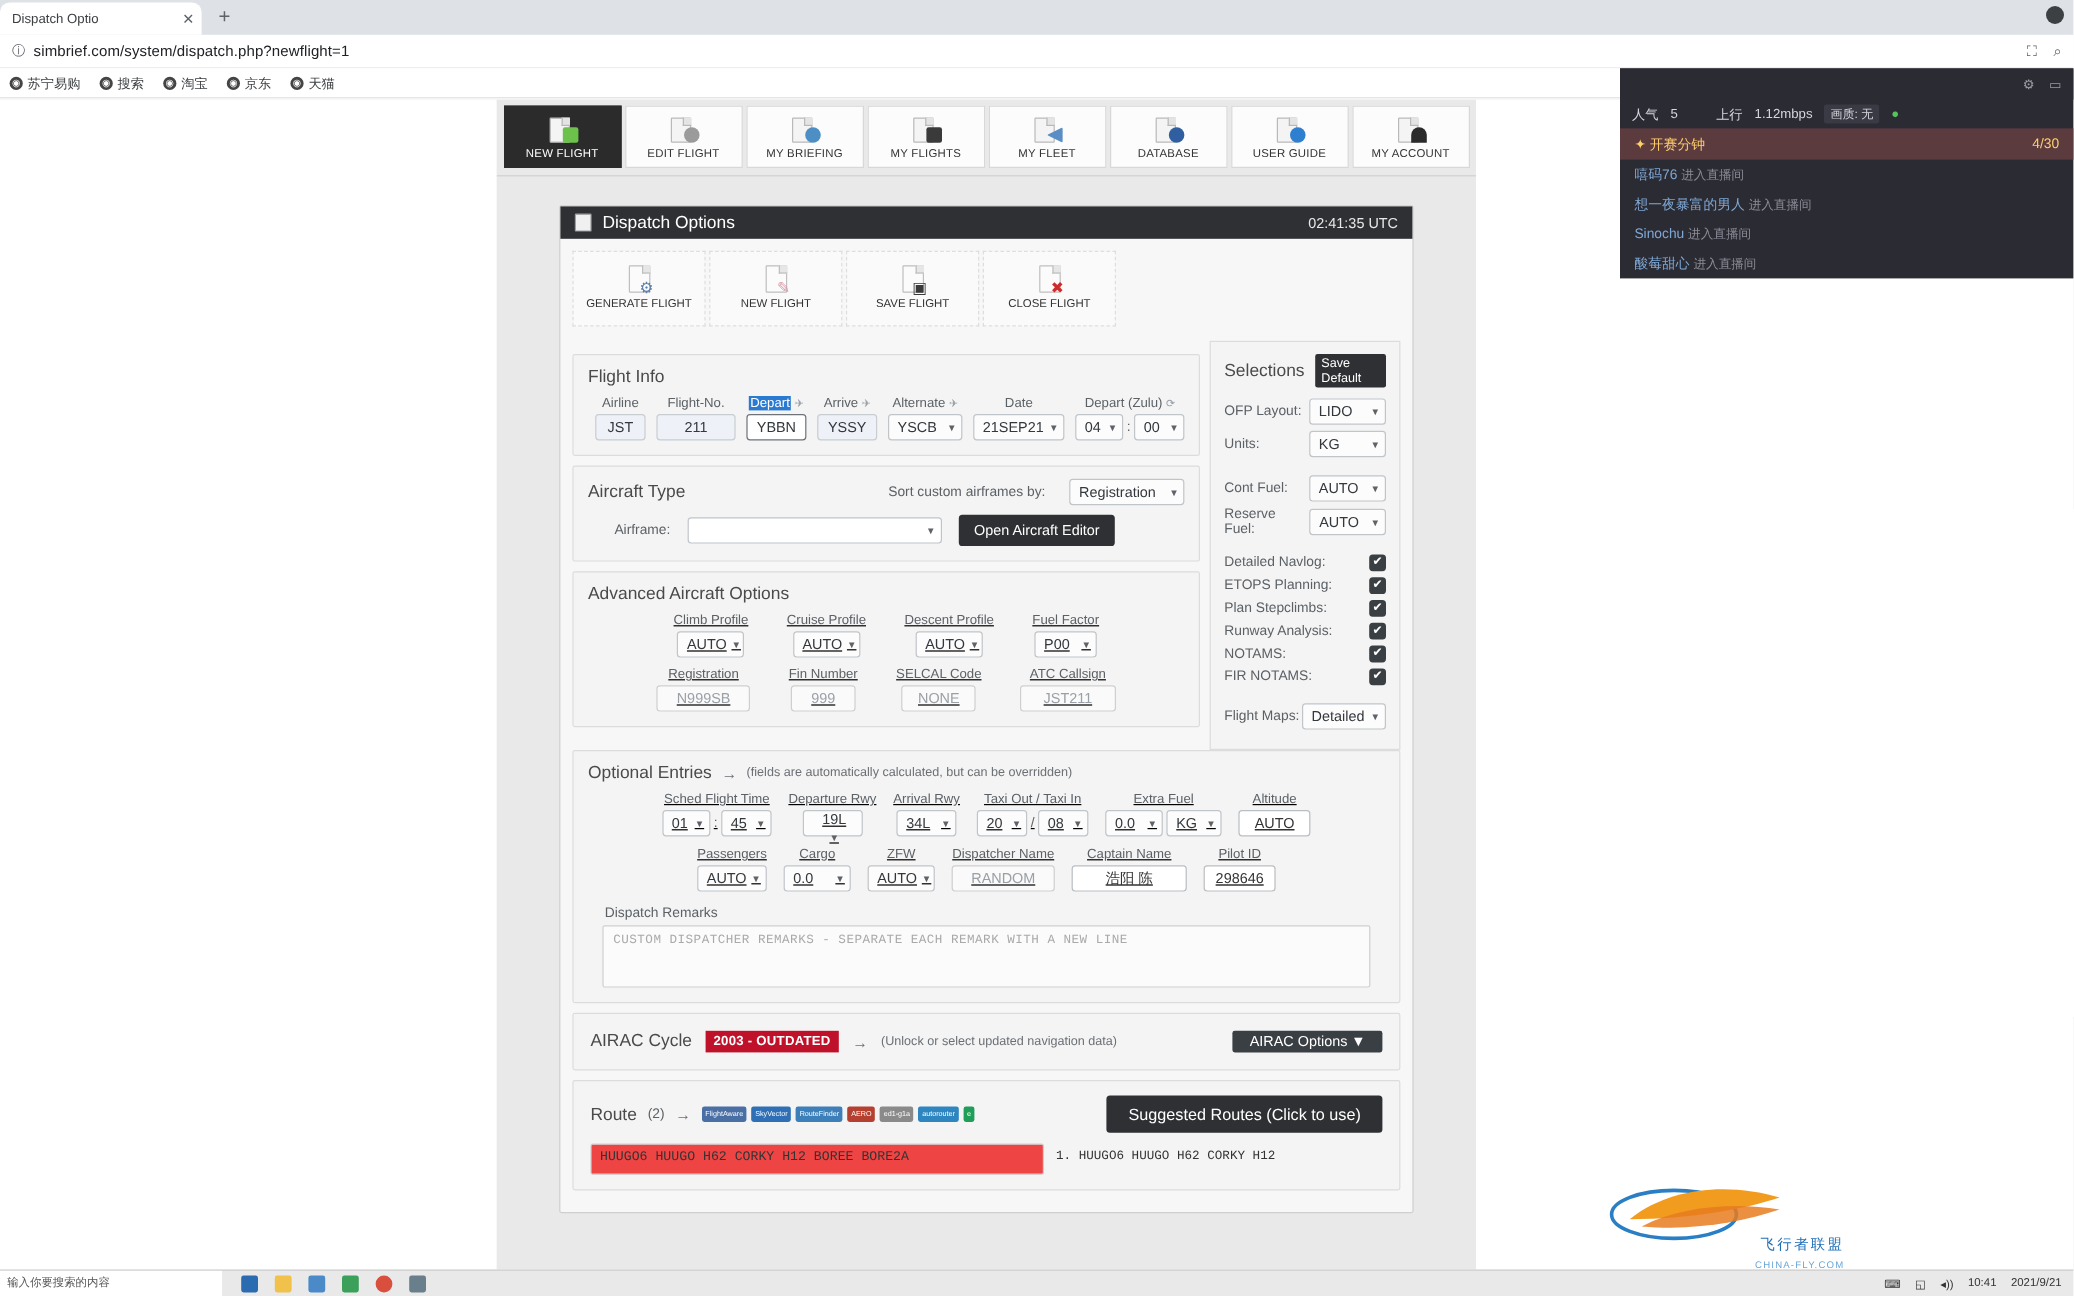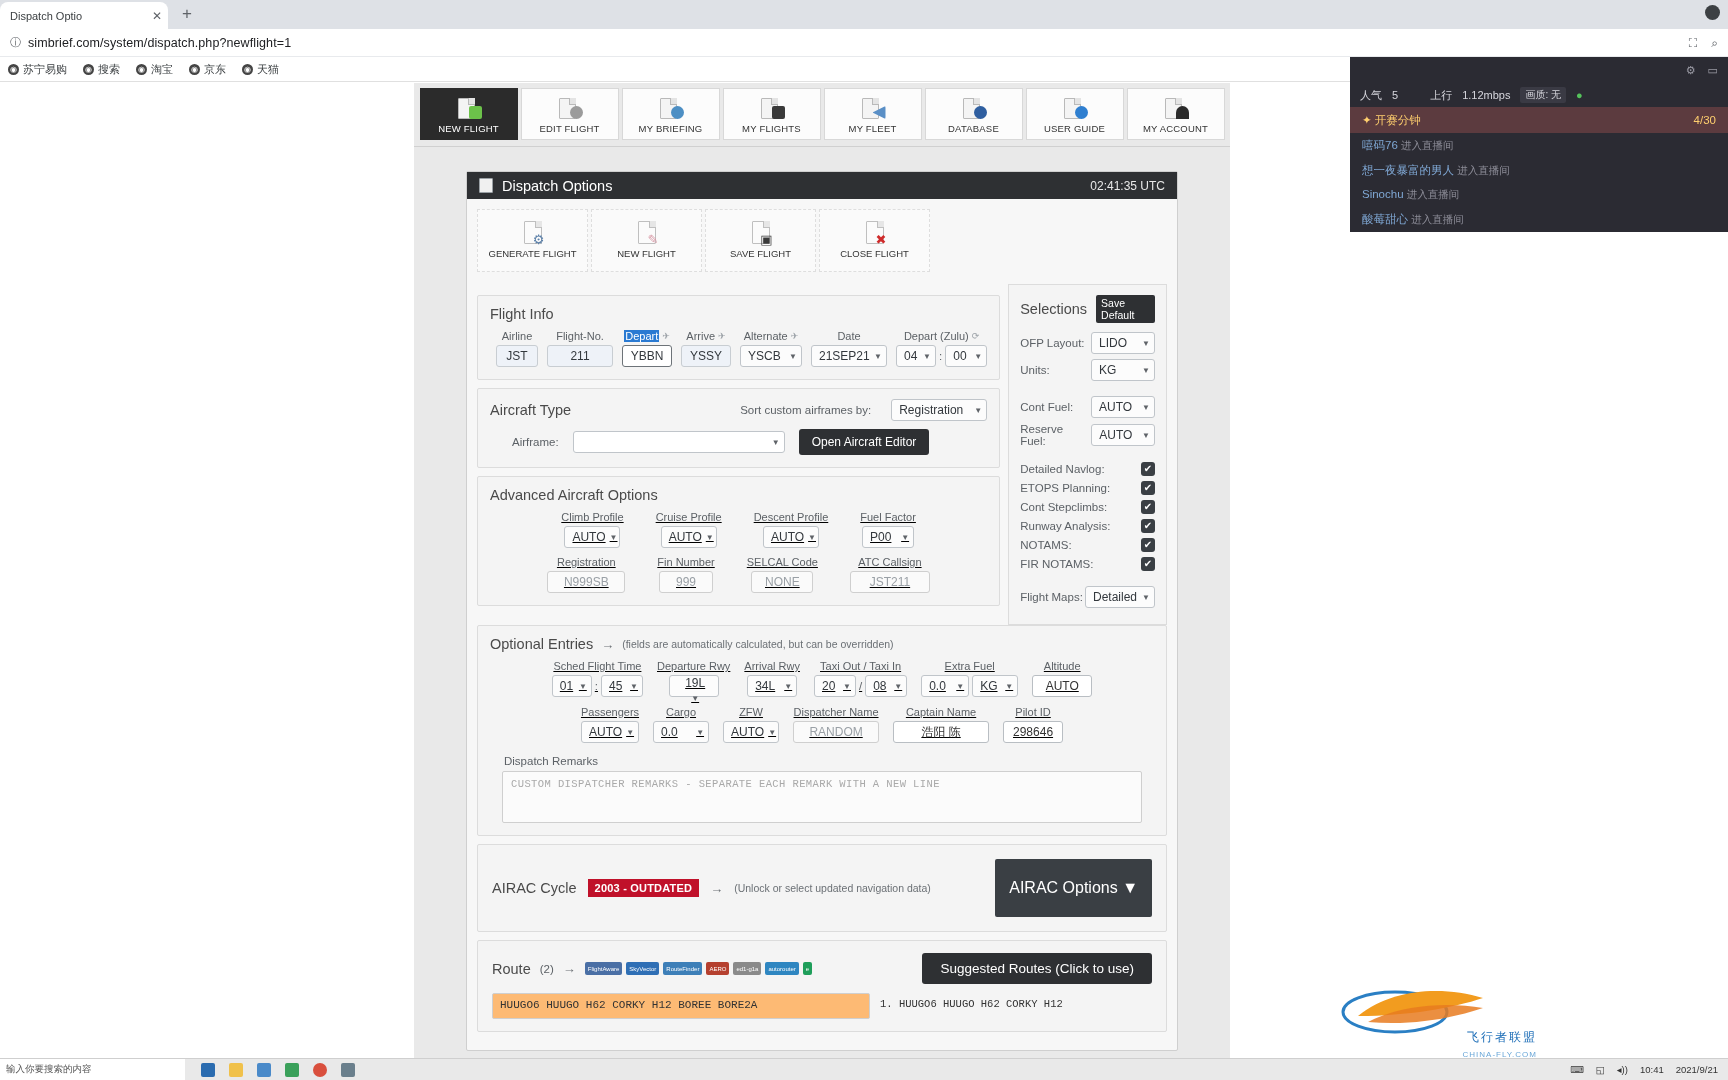--- a/index.html
+++ b/index.html
@@ -170,31 +170,31 @@
   .remarks {
     margin: 0 12px; height:52px; border:1px solid #cfcfcf; background:#fbfbfb;
     border-radius:2px; padding:6px 8px;
     font-family:"Liberation Mono", monospace; font-size:10.5px; color:#a9a9a9;
     letter-spacing:0.4px;
   }
 
   .airac { display:flex; align-items:center; gap:11px; }
   .airac-title { font-size:14.5px; color:#4a4a4a;}
   .airac-badge { background:#c0112a; color:#fff; font-size:11px; font-weight:bold; padding:3px 7px; letter-spacing:0.2px;}
-  .airac-btn { margin-left:auto; background:#3a3f44; color:#fff; font-size:16px; padding:20px 14px; border-radius:2px;}
+  .airac-btn { margin-left:auto; background:#3a3f44; color:#fff; font-size:12px; padding:2px 14px; border-radius:2px;}
 
   .route-head { display:flex; align-items:center; gap:9px; }
   .route-title { font-size:14.5px; color:#4a4a4a;}
   .chipset { display:flex; gap:4px; align-items:center;}
   .chip { height:13px; border-radius:2px; font-size:6px; color:#fff;
           display:flex;align-items:center;justify-content:center;padding:0 3px; white-space:nowrap;}
   .sugg-btn { margin-left:auto; background:#2e3033; color:#fff; font-size:13.5px; padding:8px 18px; border-radius:3px;}
   .route-body { display:flex; gap:10px; margin-top:9px;}
   .route-inp {
-    flex:1; border:1px solid #cfcfcf; background:#fdba74; border-radius:2px;
+    flex:1; border:1px solid #cfcfcf; background:#ef4444; border-radius:2px;
     font-family:"Liberation Mono", monospace; font-size:11px; color:#333;
     padding:5px 7px; height:26px;
   }
   .route-list { width:272px; font-family:"Liberation Mono", monospace; font-size:10.5px; color:#333; padding-top:5px;}
 
   
   .overlay {
     position:absolute; right:0; top: 57px; width: 378px; height: 175px;
     background:#2b2b33; color:#cfcfd6;
   }
@@ -557,21 +557,21 @@
                 <div class="spacer8"></div>
                 <div class="selrow">
                   <span class="k">Detailed Navlog:</span>
                   <span class="chk">✔</span>
                 </div>
                 <div class="selrow">
                   <span class="k">ETOPS Planning:</span>
                   <span class="chk">✔</span>
                 </div>
                 <div class="selrow">
-                  <span class="k">Cont Stepclimbs:</span>
+                  <span class="k">Plan Stepclimbs:</span>
                   <span class="chk">✔</span>
                 </div>
                 <div class="selrow">
                   <span class="k">Runway Analysis:</span>
                   <span class="chk">✔</span>
                 </div>
                 <div class="selrow">
                   <span class="k">NOTAMS:</span>
                   <span class="chk">✔</span>
                 </div>

